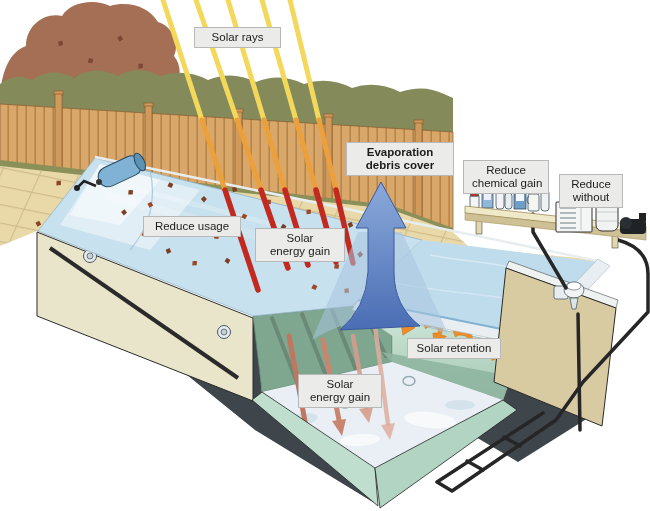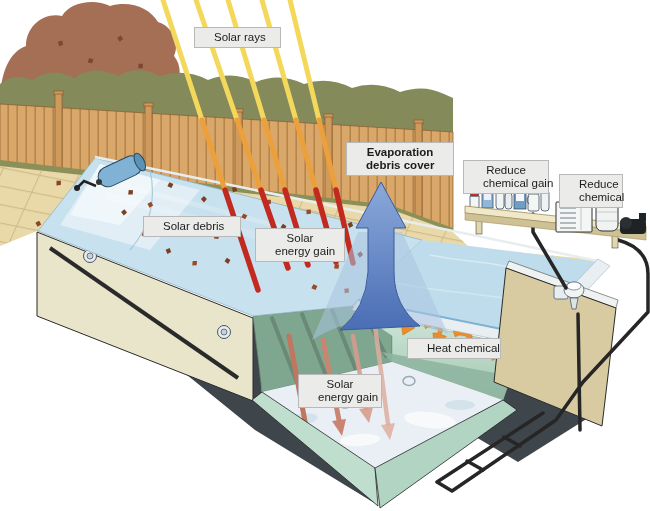--- a/index.html
+++ b/index.html
@@ -1,21 +1,21 @@
 <!DOCTYPE html>
 <html style="--tree: #a56f56; --hedge: #848a5a; --fence: #d9a76a; --deck: #e9d9a8; --cover: #c8e1ee; --water: #bfdcec; --teal_cut: #7fa68f; --heat_band: #8fb5a0; --mint_shell: #bfdecd; --water_light: #e9eff5; --cream_wall: #e9e5ca; --tan_wall: #d8cba2; --ground: #3e454b; --evap_blue: #5b7fc0; --ray_yellow: #f3d85c; --ray_orange: #eca03c; --ray_red: #c22a20; --heat_orange: #ef8c2a; --pink_arrow: #c87a63; --pipe: #262626; --label_bg: #ebebe9; --label_border: #b8b8b8; --label_text: #1c1c1c;"><head>
 <meta charset="utf-8">
 <style>
   html,body{margin:0;padding:0;background:#fff;}
   .stage{position:relative;width:650px;height:511px;background:#fff;overflow:hidden;
          font-family:"Liberation Sans",sans-serif;}
   .stage svg{position:absolute;left:0;top:0;}
   .label{position:absolute;background:var(--label_bg,#ebebe9);border:1px solid var(--label_border,#b8b8b8);
          color:var(--label_text,#1c1c1c);font-size:11.5px;line-height:13px;text-align:center;
-         padding:3px 19px;box-sizing:border-box;}
+         padding:3px 8px;box-sizing:border-box;}
   .label span{display:block;white-space:nowrap;}
   
   .c-tree{fill:var(--tree);} .c-hedge{fill:var(--hedge);} .c-deck{fill:var(--deck);}
   .c-cover{fill:var(--cover);} .c-water{fill:var(--water);} .c-teal{fill:var(--teal_cut);}
   .c-mint{fill:var(--mint_shell);} .c-wlight{fill:var(--water_light);}
   .c-cream{fill:var(--cream_wall);} .c-tan{fill:var(--tan_wall);} .c-ground{fill:var(--ground);}
   .rayY{stroke:var(--ray_yellow);} .rayO{stroke:var(--ray_orange);} .rayR{stroke:var(--ray_red);}
   .pipe{stroke:var(--pipe);stroke-width:3.5;fill:none;stroke-linejoin:round;stroke-linecap:round;}
 </style>
 </head>
@@ -334,34 +334,34 @@
     <span>debris cover</span>
   </div>
 
   <div class="label" style="left:463px;top:160px;width:86px;">
     <span>Reduce</span>
     <span>chemical gain</span>
   </div>
 
   <div class="label" style="left:559px;top:174px;width:64px;">
     <span>Reduce</span>
-    <span>chemical</span>
+    <span>without</span>
   </div>
 
   <div class="label" style="left:143px;top:216px;width:98px;">
-    <span>Solar debris</span>
+    <span>Reduce usage</span>
   </div>
 
   <div class="label" style="left:255px;top:228px;width:90px;">
     <span>Solar</span>
     <span>energy gain</span>
   </div>
 
   <div class="label" style="left:407px;top:338px;width:94px;">
-    <span>Heat chemical</span>
+    <span>Solar retention</span>
   </div>
 
   <div class="label" style="left:298px;top:374px;width:84px;">
     <span>Solar</span>
     <span>energy gain</span>
   </div>
 
 </div>
 
 </body></html>

